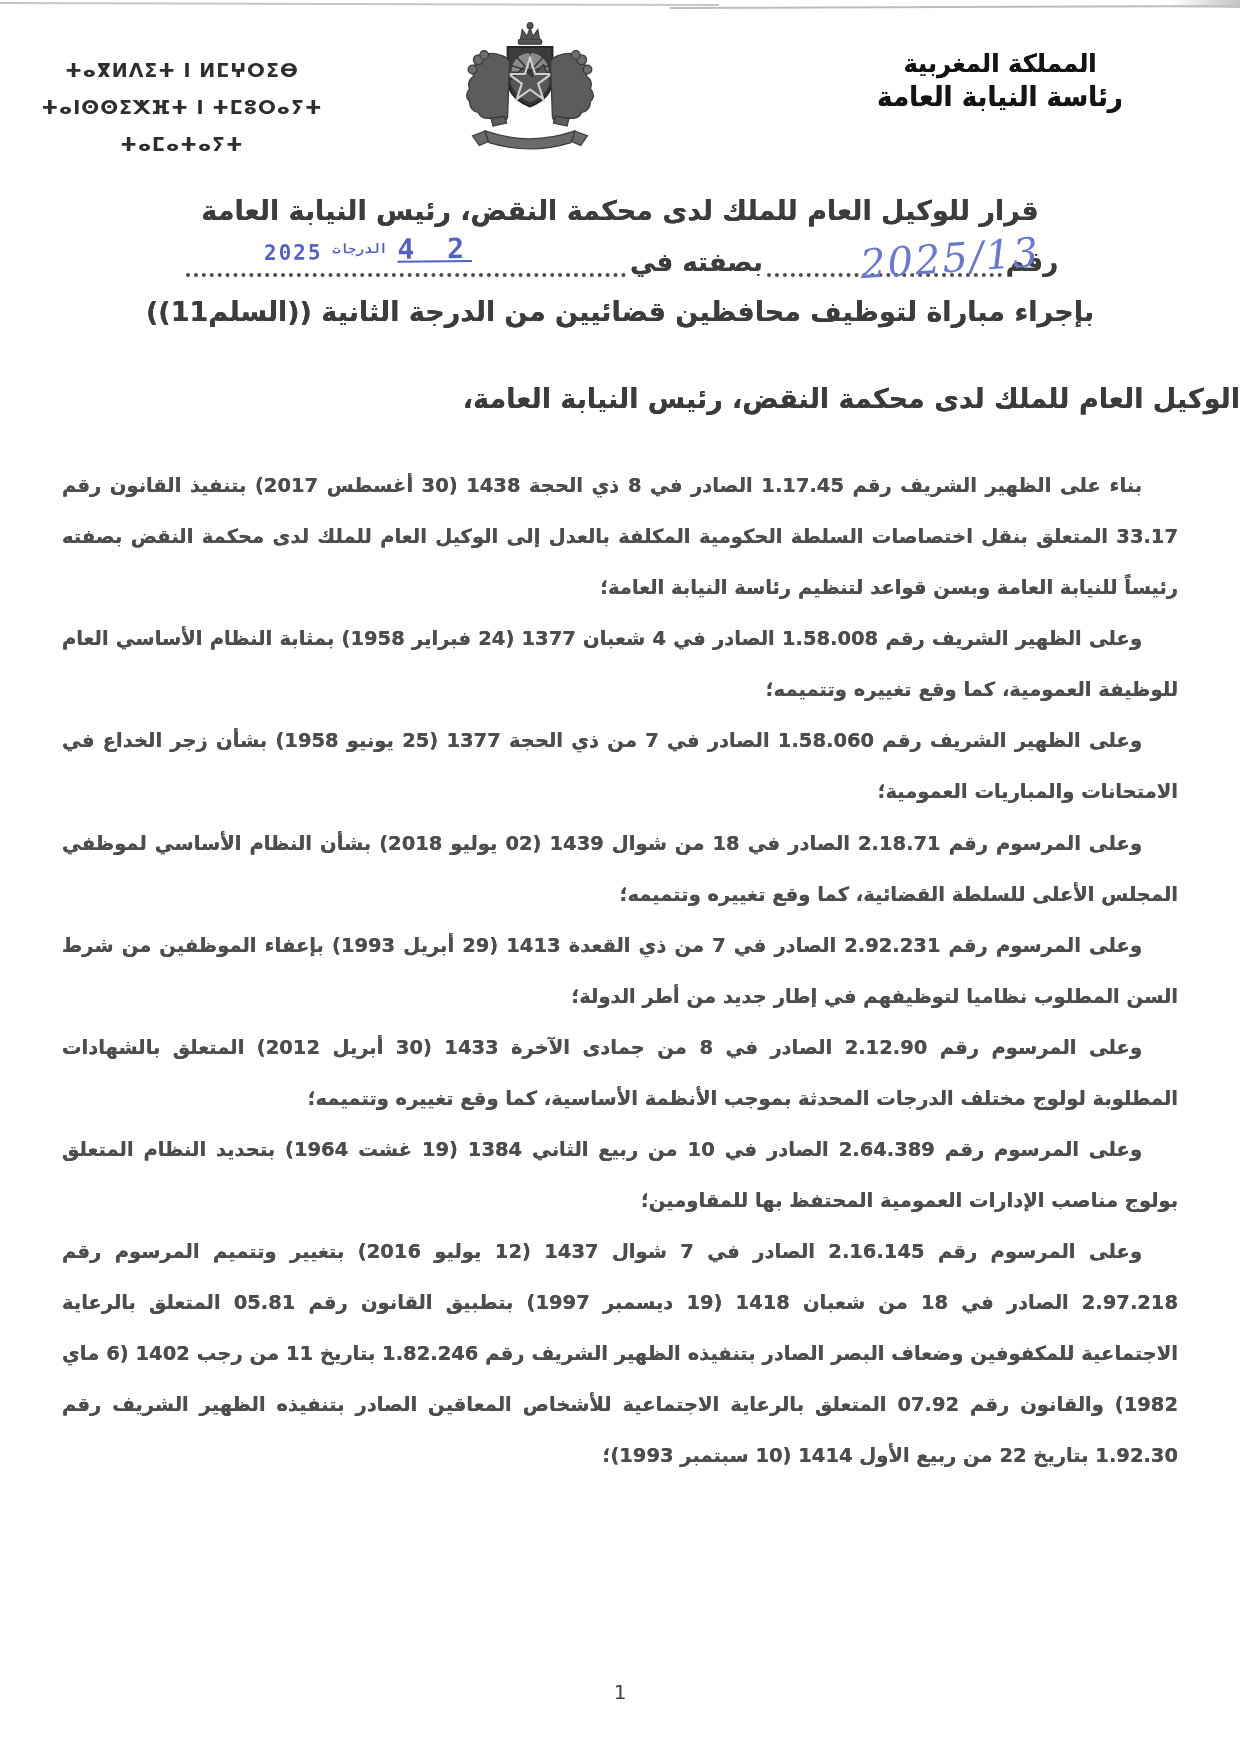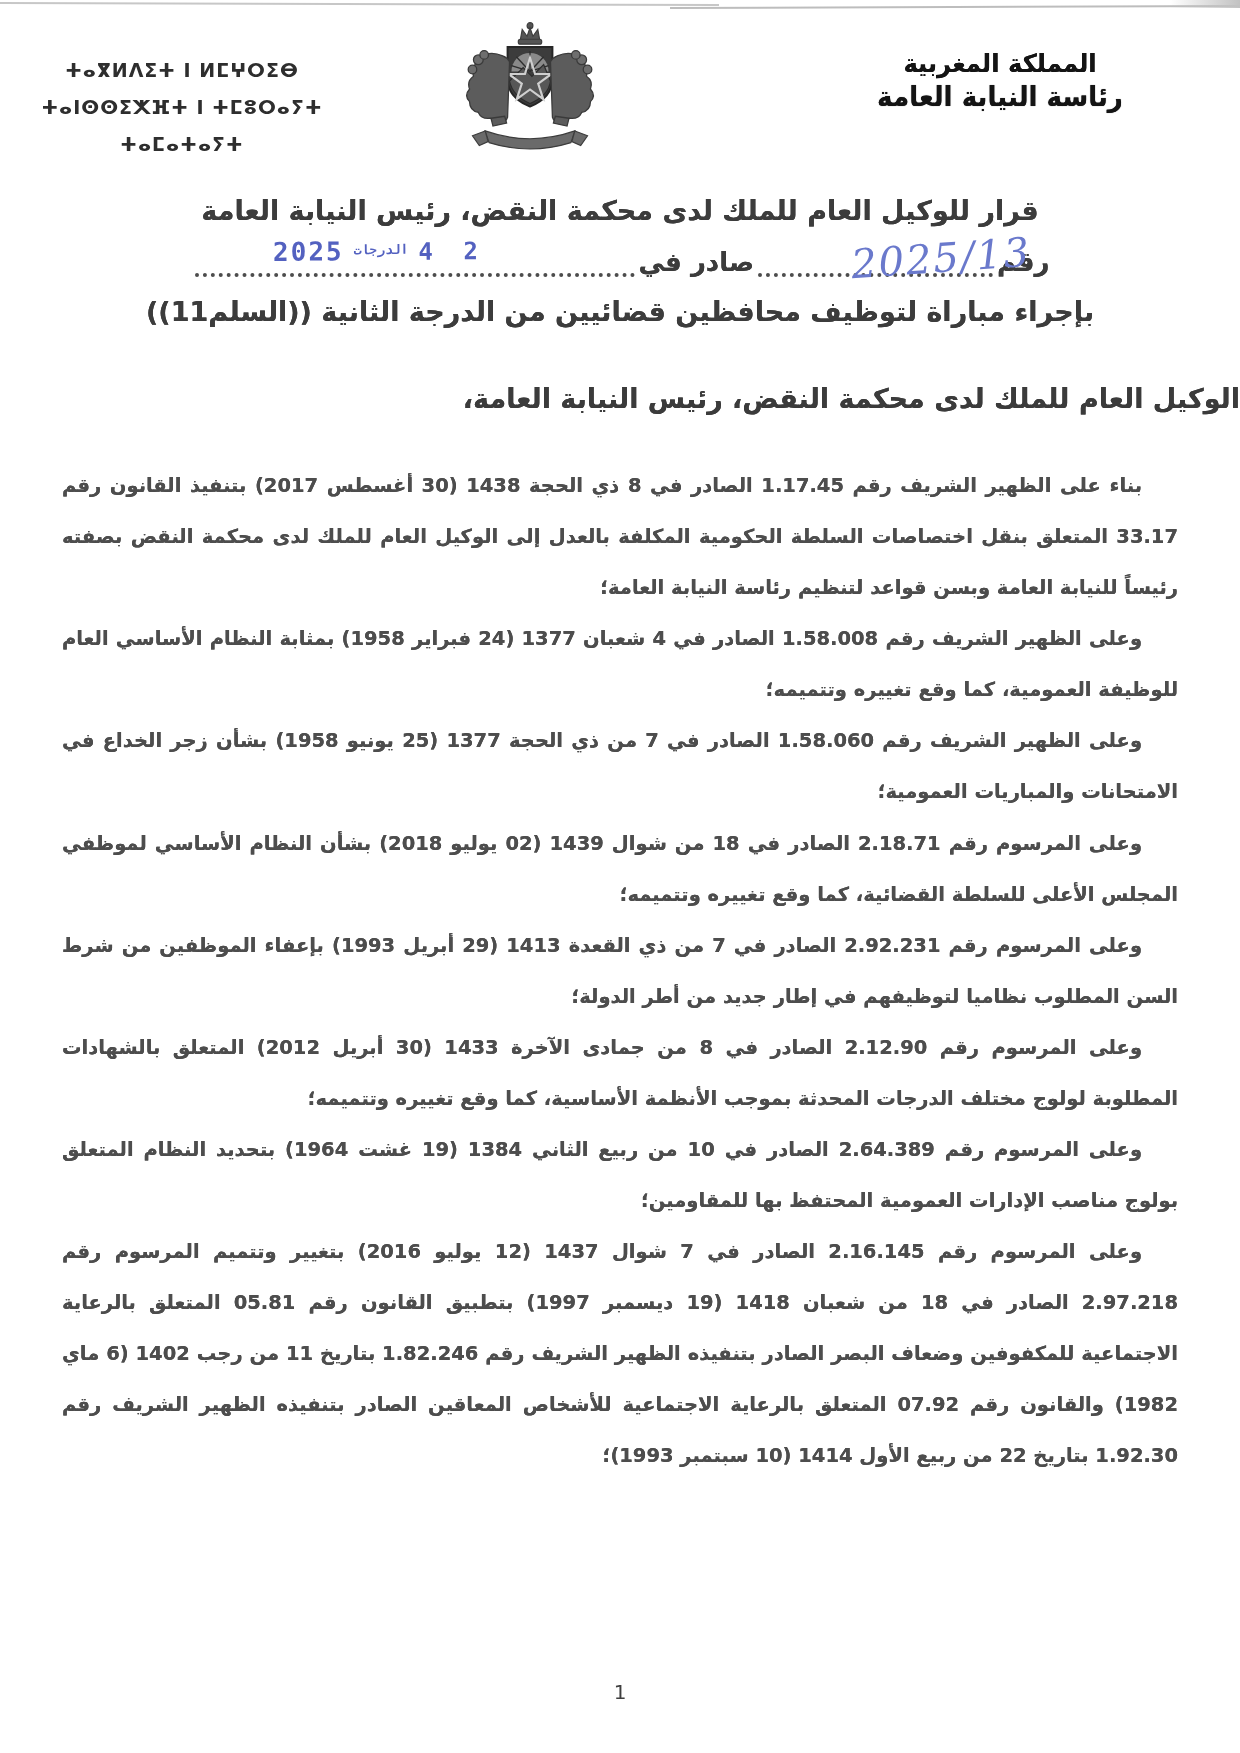--- a/index.html
+++ b/index.html
@@ -35,23 +35,23 @@
   .handwritten{
     position:absolute;right:-38px;bottom:-8px;direction:ltr;white-space:nowrap;
     font-style:italic;font-size:40px;font-weight:normal;transform:rotate(-4deg);
     font-family:"DejaVu Serif",serif;letter-spacing:2px;
   }
   .stamp{
     position:absolute;left:78px;bottom:7px;direction:rtl;white-space:nowrap;
     font-family:"DejaVu Sans Mono",monospace;font-weight:bold;transform:rotate(-.5deg);
     display:flex;align-items:baseline;gap:10px;
   }
-  .stamp .day{font-size:24px;letter-spacing:8px;}
+  .stamp .day{font-size:28px;letter-spacing:8px;text-decoration:underline;}
   .stamp .month{font-size:13px;transform:translateY(-6px);}
-  .stamp .year{font-size:26px;letter-spacing:2px;}
+  .stamp .year{font-size:21px;letter-spacing:2px;}
   .t3{margin-top:17px;font-size:27px;line-height:1.3;text-shadow:0 0 .4px #3c3c3c;}
 
   .salutation{
     position:absolute;top:383px;left:0;width:100%;text-align:right;direction:rtl;
     font-size:27px;font-weight:bold;color:#3b3b3b;text-shadow:0 0 .5px #3b3b3b;
   }
 
   
   .body-text{
     position:absolute;top:460px;right:62px;left:62px;direction:rtl;
@@ -128,21 +128,21 @@
     <div class="c2">رئاسة النيابة العامة</div>
   </div>
 
   <div class="title-block">
     <div class="t1">قرار للوكيل العام للملك لدى محكمة النقض، رئيس النيابة العامة</div>
     <div class="t2">
       <span class="lbl">رقم</span>
       <span class="dots1">
         <span class="handwritten" style="color:#6a79cc;">2025/13</span>
       </span>
-      <span class="lbl">صادر في</span>
+      <span class="lbl">بصفته في</span>
       <span class="dots2">
         <span class="stamp" style="color:#5361c0;">
           <span class="day">2 4</span>
           <span class="month">الدرجات</span>
           <span class="year">2025</span>
         </span>
       </span>
     </div>
     <div class="t3">بإجراء مباراة لتوظيف محافظين قضائيين من الدرجة الثانية ((السلم11))</div>
   </div>

